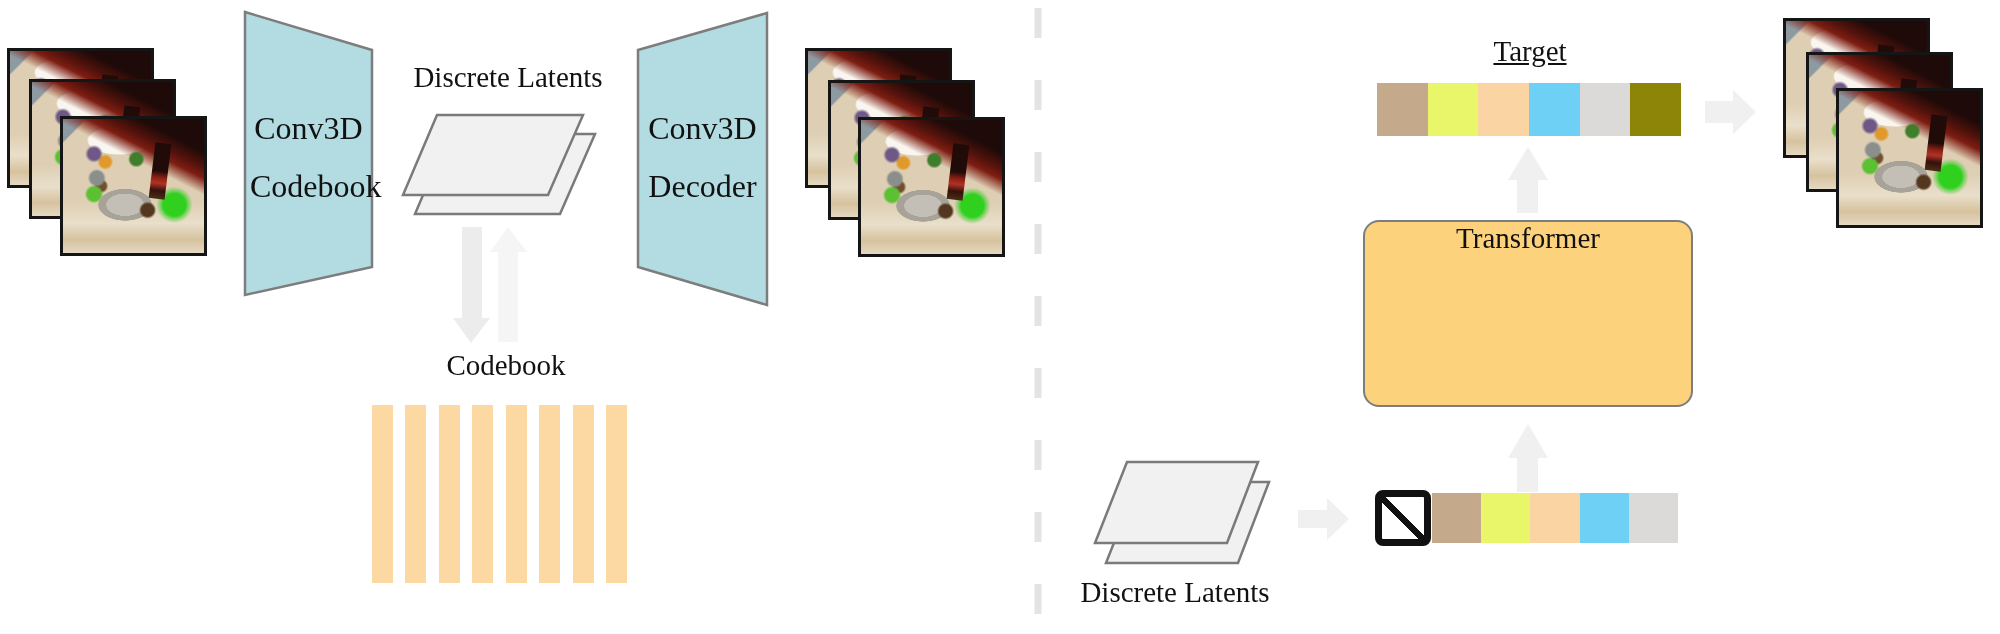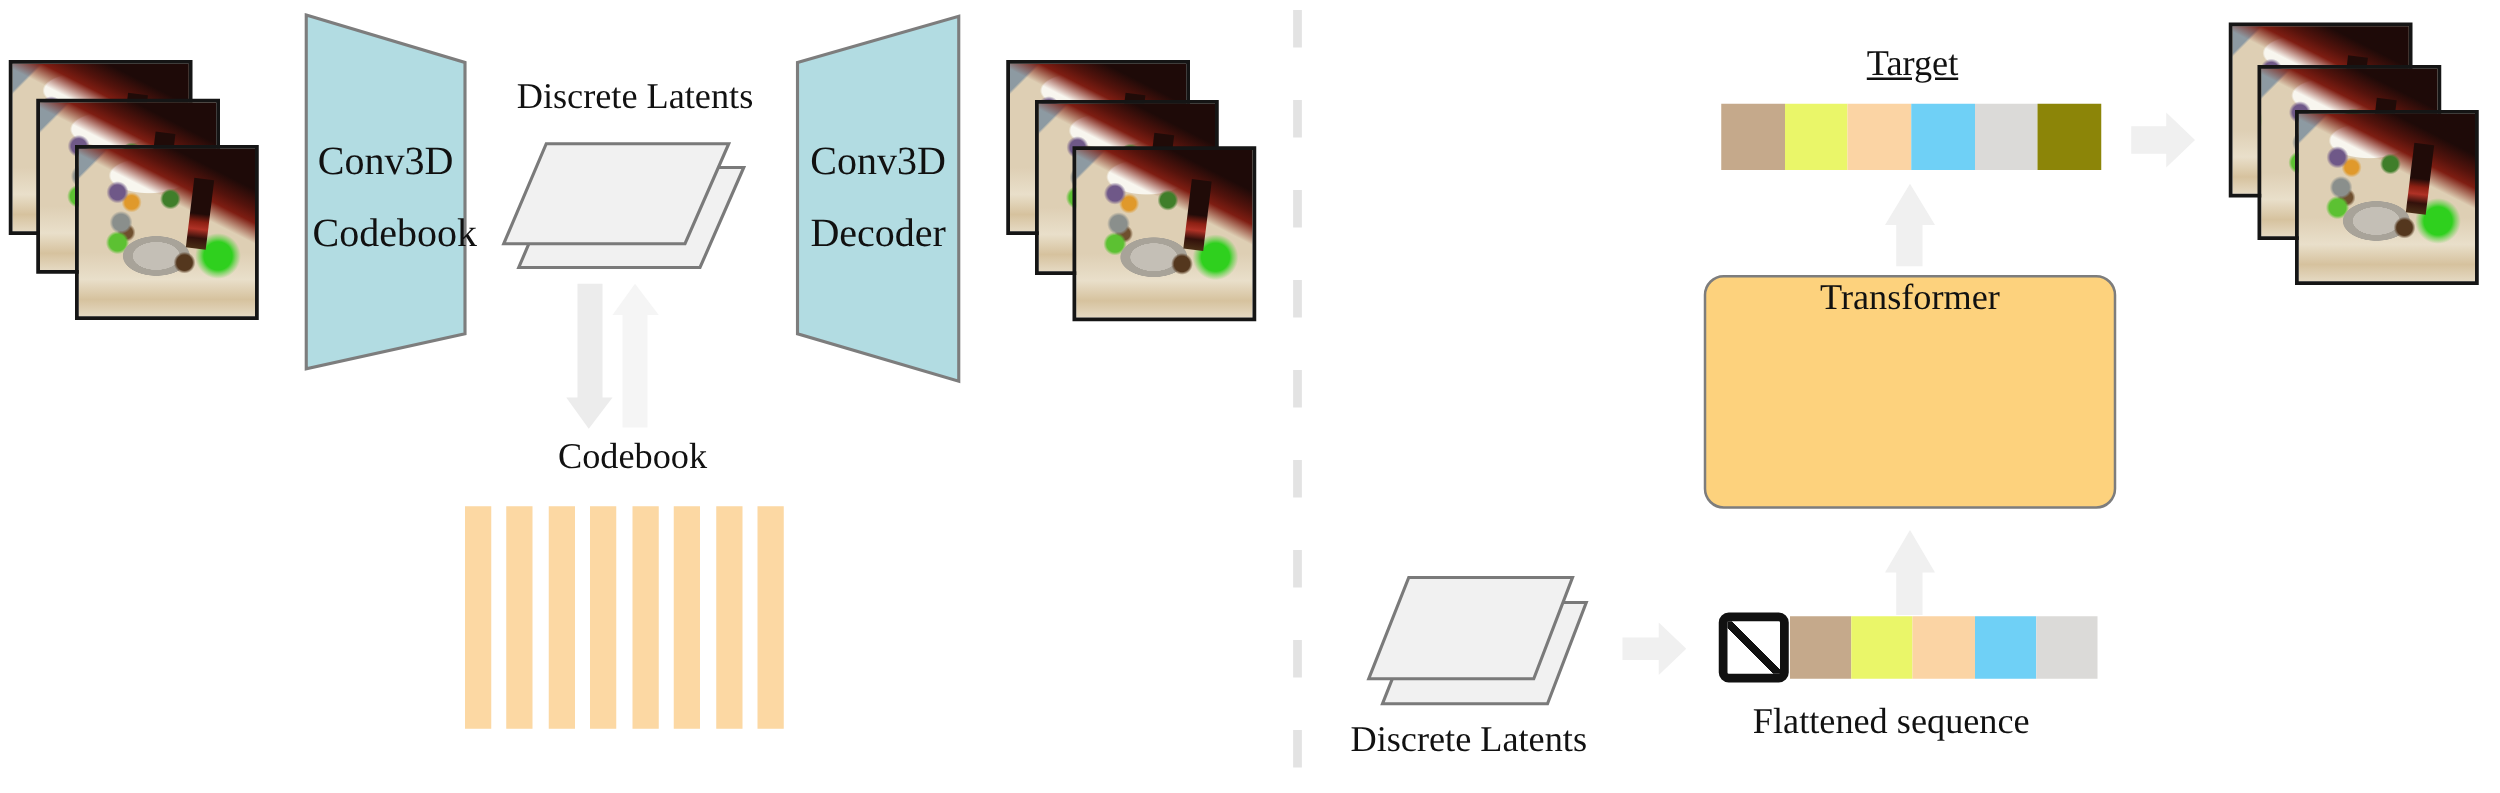--- a/index.html
+++ b/index.html
@@ -143,21 +143,20 @@
 
   <div id="mask-token"></div>
   <div class="token-row" style="left:1432px;top:493px;width:246px;height:50px;" id="flattened-row">
       <div class="token" style="width: 20%; background: rgb(197, 169, 139);"></div>
       <div class="token" style="width: 20%; background: rgb(234, 246, 105);"></div>
       <div class="token" style="width: 20%; background: rgb(251, 212, 164);"></div>
       <div class="token" style="width: 20%; background: rgb(111, 208, 246);"></div>
       <div class="token" style="width: 20%; background: rgb(219, 218, 216);"></div>
     </div>
 
-  <div class="lbl" style="left:1363px;top:562px;width:300px;">Flattened sequence</div>
   <div class="lbl" style="left:1047px;top:577px;width:256px;">Discrete Latents</div>
 
   <div>
     <div class="vframe" style="left:1783px;top:18px;"></div>
     <div class="vframe" style="left:1806px;top:52px;"></div>
     <div class="vframe" style="left:1836px;top:88px;"></div>
   </div>
 
 </div>
 

